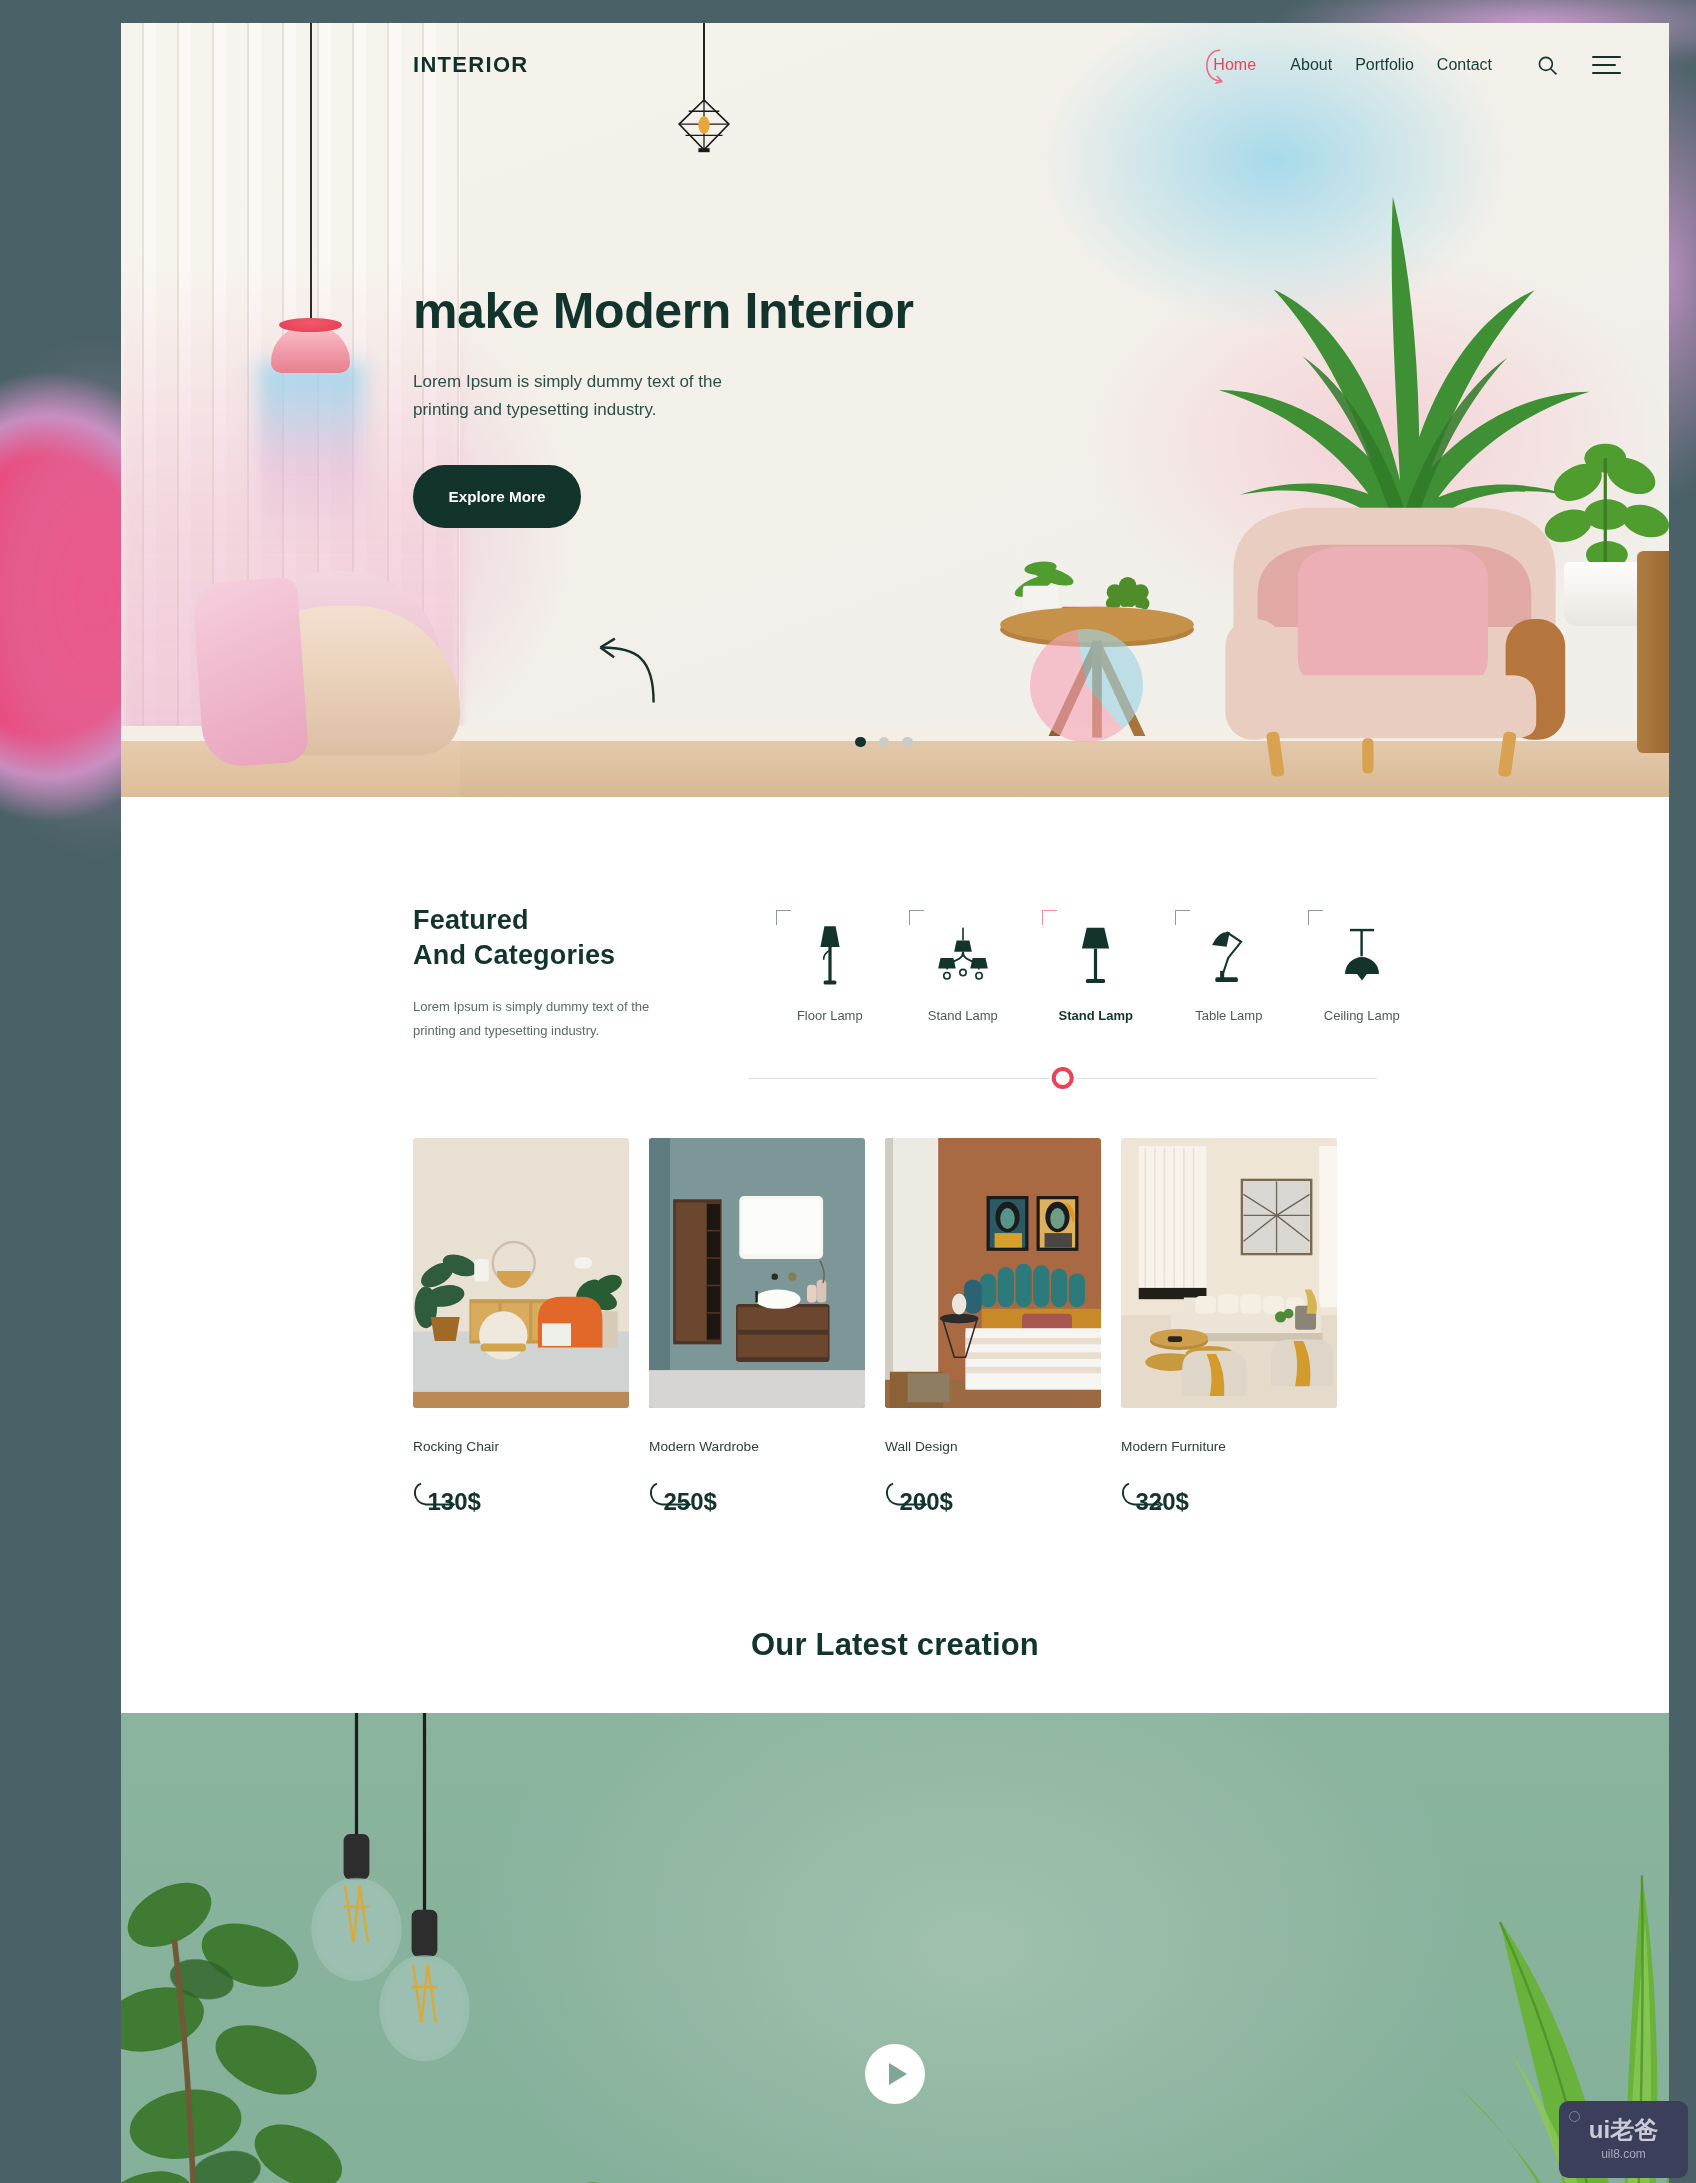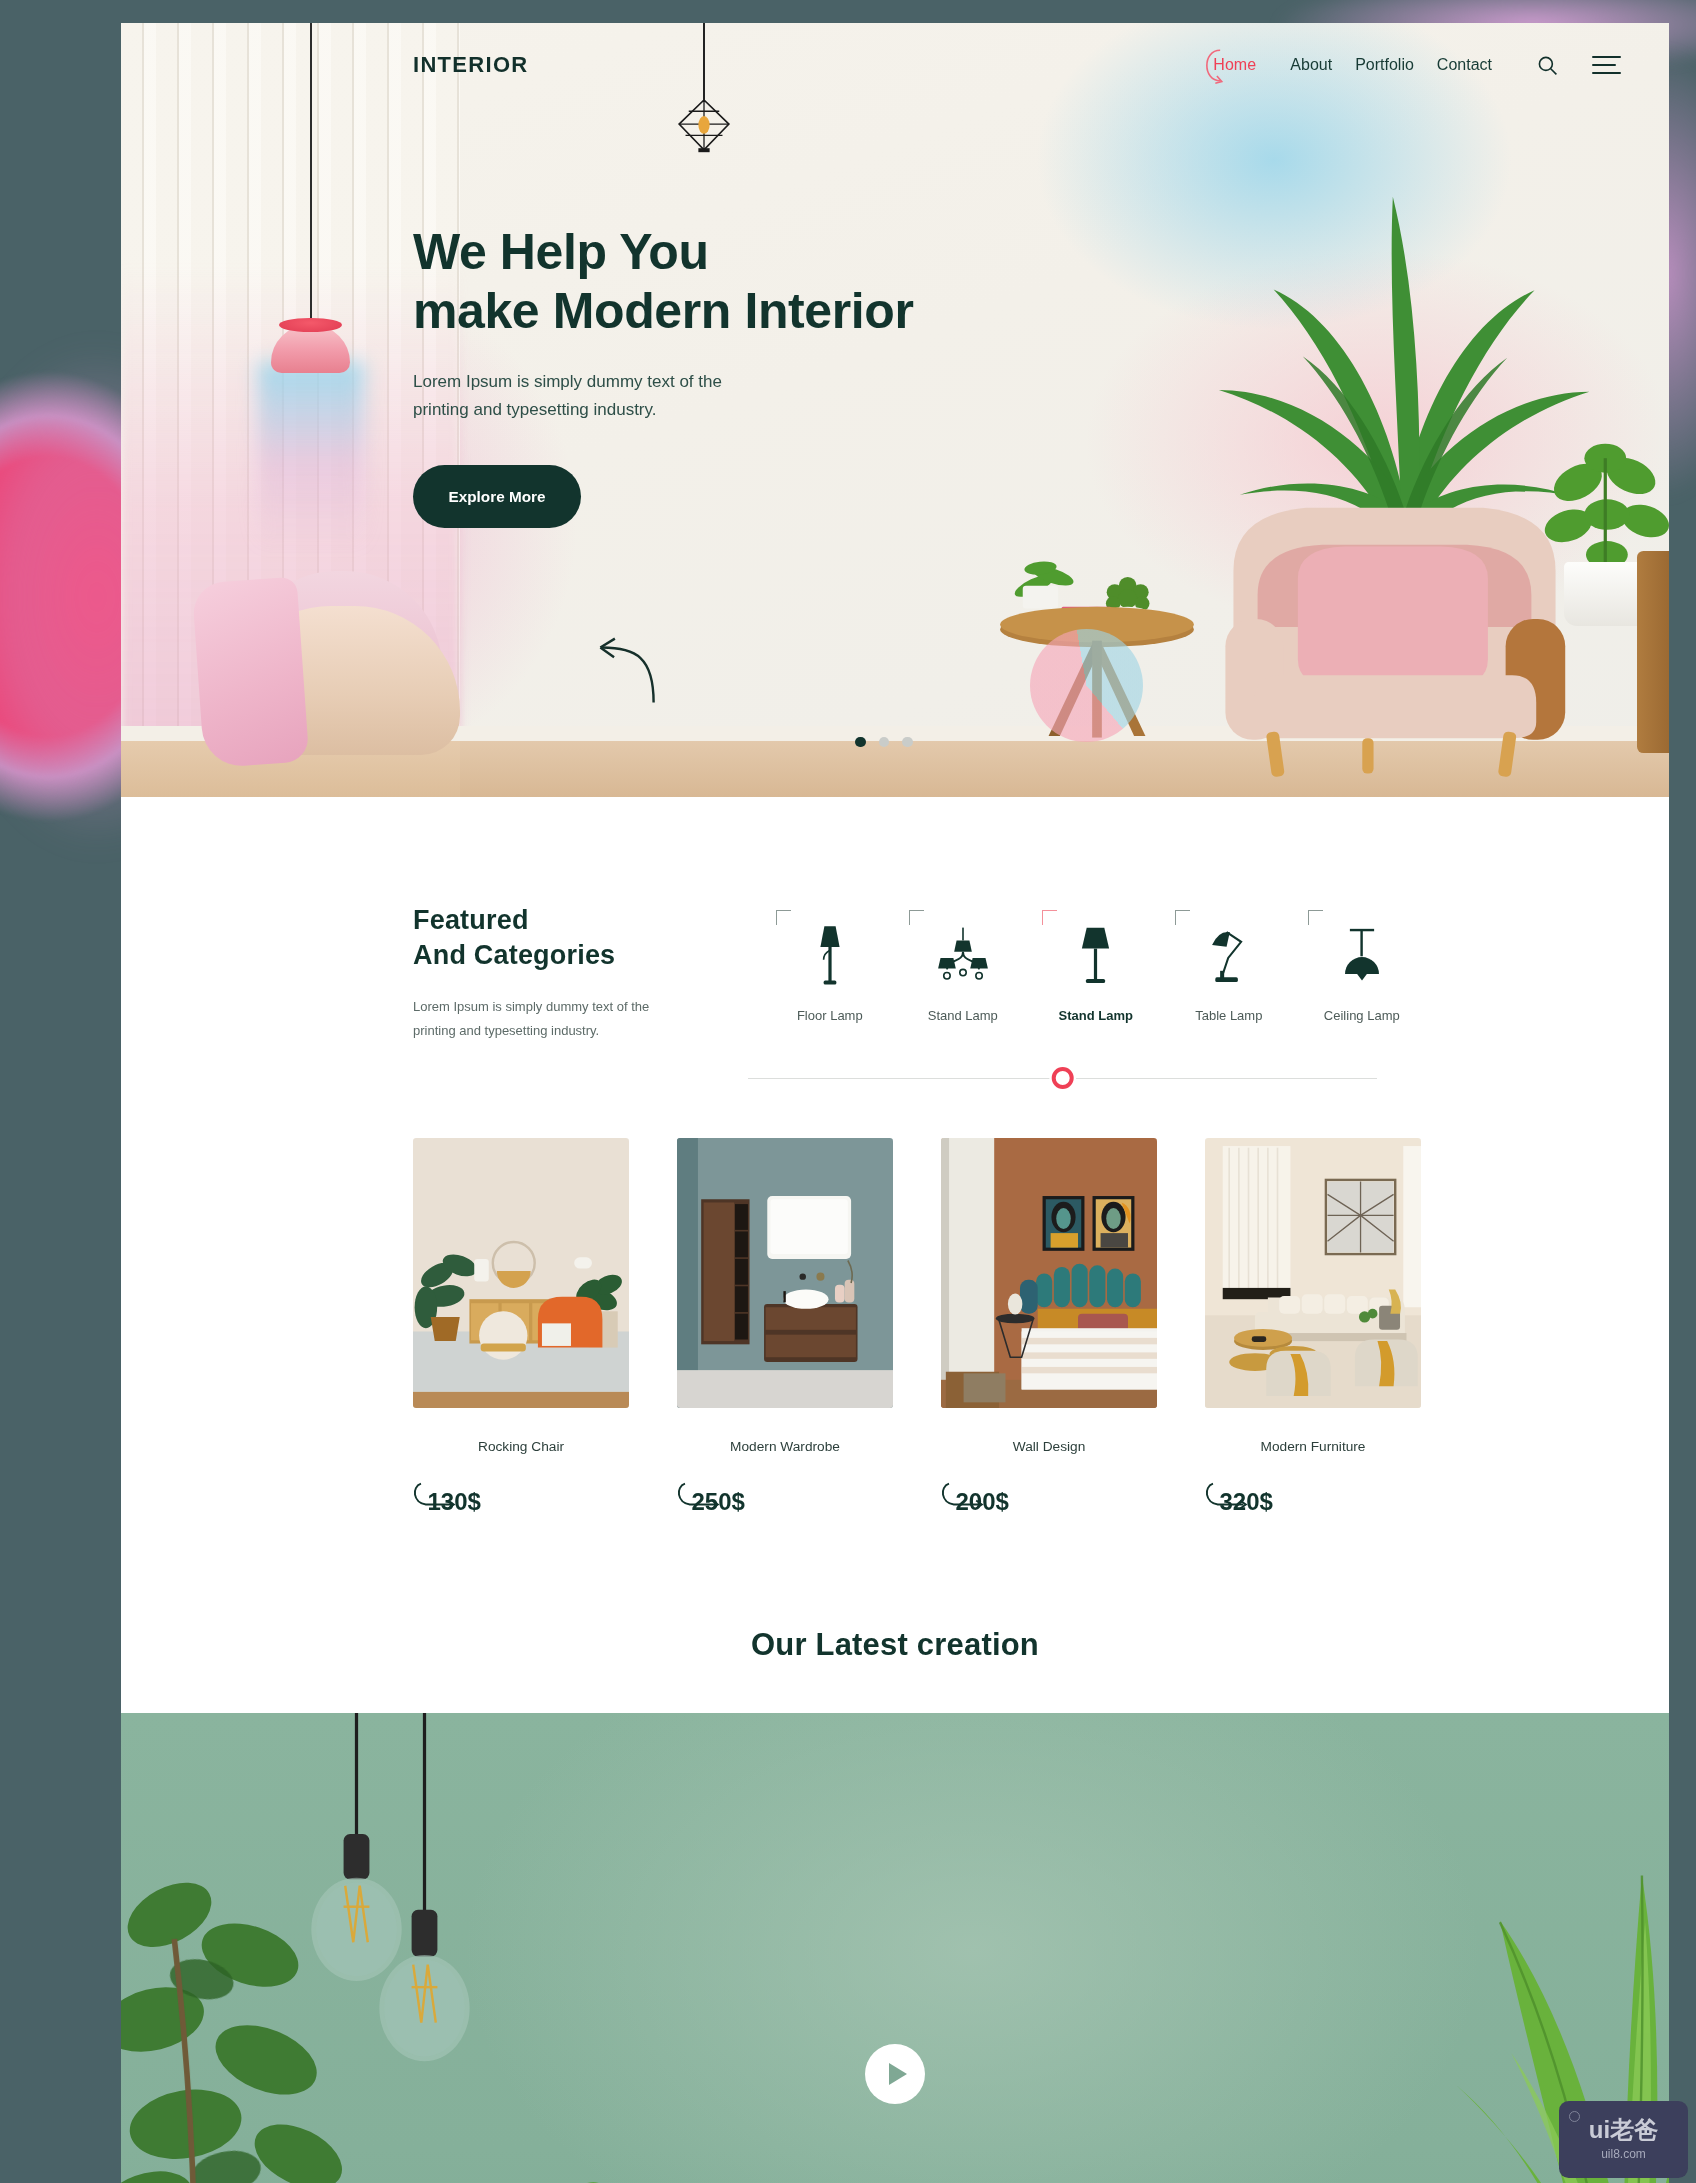--- a/index.html
+++ b/index.html
@@ -157,21 +157,21 @@
   .cat-ico{ height:66px; display:flex; align-items:flex-end; justify-content:center; }
   .cat-label{ margin-top:21px; font-size:13px; color:#4d5b58; }
   .cat.active .cat-label{ color:#12342d; font-weight:bold; }
   .slider{ margin-top:35px; margin-left:335px; position:relative; height:3.2px; }
   .slider-line{ position:absolute; left:0; right:0; top:0.8px; height:0.8px; background:#dcdedc; }
   .slider-knob{ position:absolute; left:50%; top:-10.5px; transform:translateX(-50%);
     width:22.6px; height:22.6px; border-radius:50%; background:#fff;
     border:4px solid #ef4056; box-shadow:0 0 0 2.4px #fff; cursor:pointer; }
 
   
-  .products{ display:flex; gap:48px; padding:58px 292px 0 292px;text-align:center; }
+  .products{ display:flex; gap:20px; padding:58px 292px 0 292px; }
   .card{ width:216px; cursor:pointer; }
   .thumb{ width:216px; height:270px; border-radius:3.2px; overflow:hidden; position:relative; }
   .p-name{ margin-top:31px; font-size:13.7px; color:#2c3f3b; }
   .p-price-wrap{ margin-top:18px; position:relative; height:37px; }
   .p-price{ position:absolute; left:14.5px; top:16px; font-size:24px; font-weight:bold; color:#12342d; }
   .p-arrow{ position:absolute; left:0; top:9.7px; width:48px; height:29px; }
 
   
   .latest-h{ text-align:center; font-size:31px; font-weight:bold; color:#12342d; padding:118px 0 50px 0; letter-spacing:0.2px;}
   .video{ position:relative; width:100%; height:790px; overflow:hidden;
@@ -327,21 +327,21 @@
         <div class="burger">
           <i></i>
             <i></i>
             <i></i>
         </div>
       </div>
     </nav>
 
     <div class="hero-copy">
       <h1 class="h1">
-        <span>We Help You</span><br>
+        <br>
         <span>make Modern Interior</span>
       </h1>
       <p class="hero-sub">
         <span>Lorem Ipsum is simply dummy text of the</span><br>
         <span>printing and typesetting industry.</span>
       </p>
       <button class="btn-explore">Explore More</button>
       <svg class="curvy" viewBox="0 0 110 88">
         <path d="M6 18 C48 18 70 30 70 86" fill="none" stroke="#16302b" stroke-width="3"></path>
         <path d="M4 18 l18 -11 M4 18 l17 12" fill="none" stroke="#16302b" stroke-width="3"></path>

